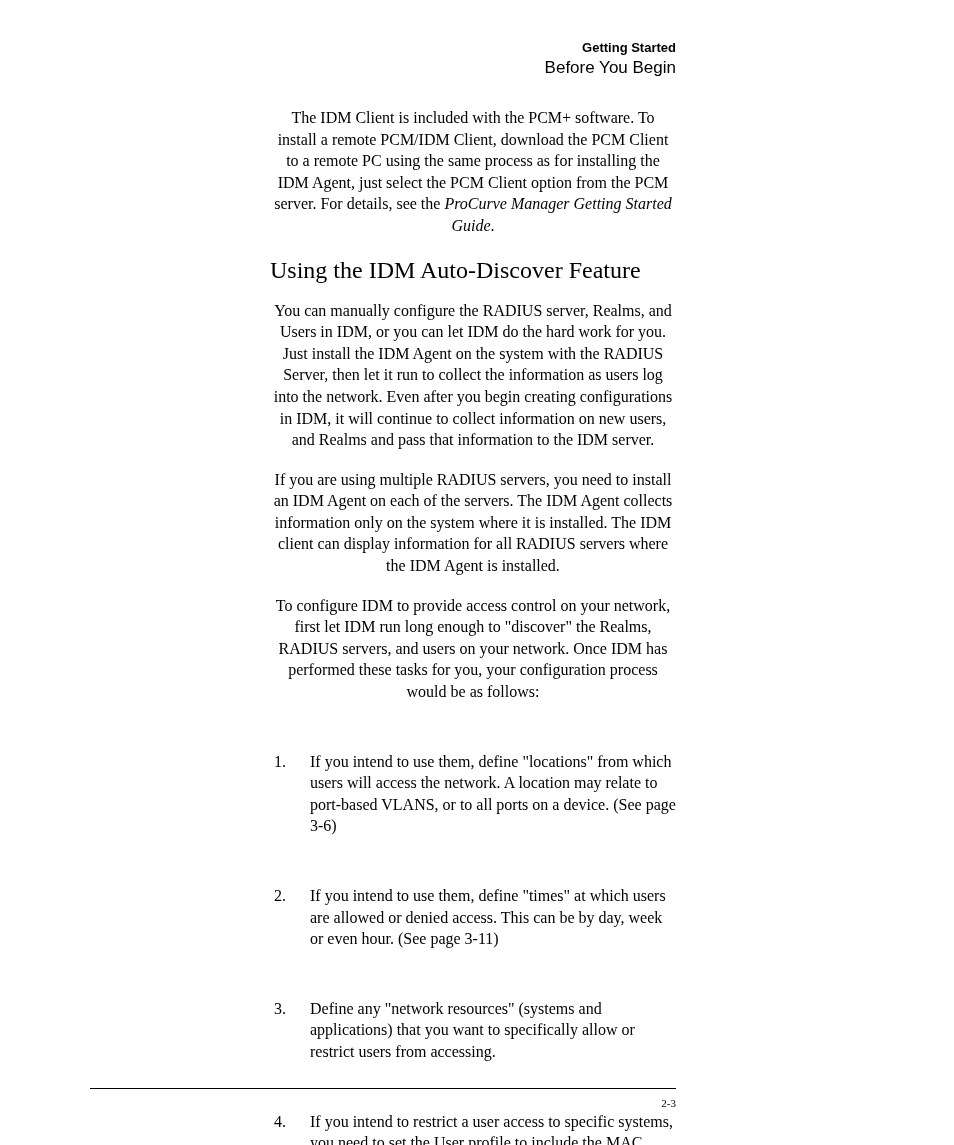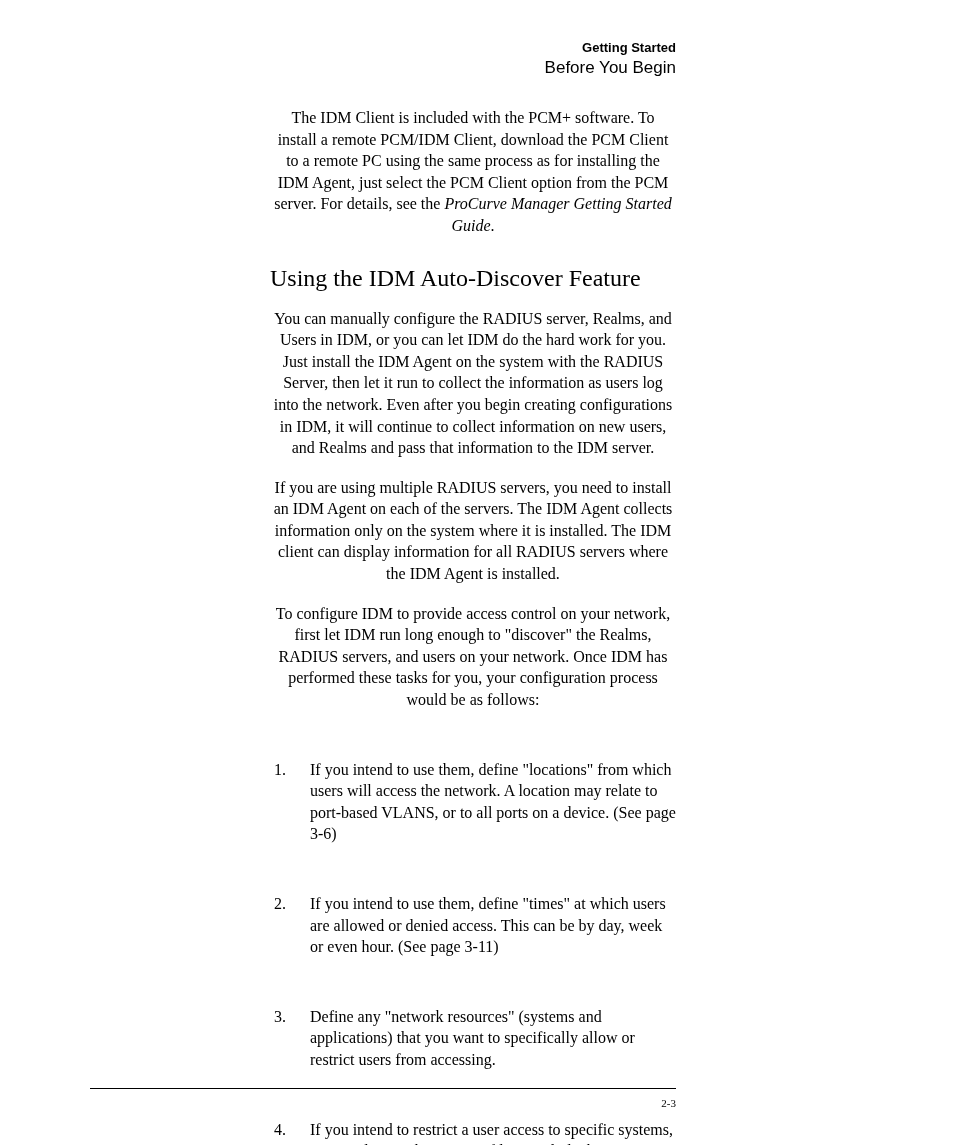--- a/index.html
+++ b/index.html
@@ -37,21 +37,21 @@
     margin: 0 0 18px 0;
     text-align: center;
   }
   .italic {
     font-style: italic;
   }
   .section-heading {
     font-family: "Times New Roman", Times, serif;
     font-size: 24px;
     font-weight: normal;
-    margin: 28px 0 16px 0;
+    margin: 20px 0 16px 0;
   }
   ol.steps {
     font-size: 16px;
     line-height: 1.35;
     padding-left: 0;
     margin: 0;
     list-style: none;
     counter-reset: step;
   }
   ol.steps li {

